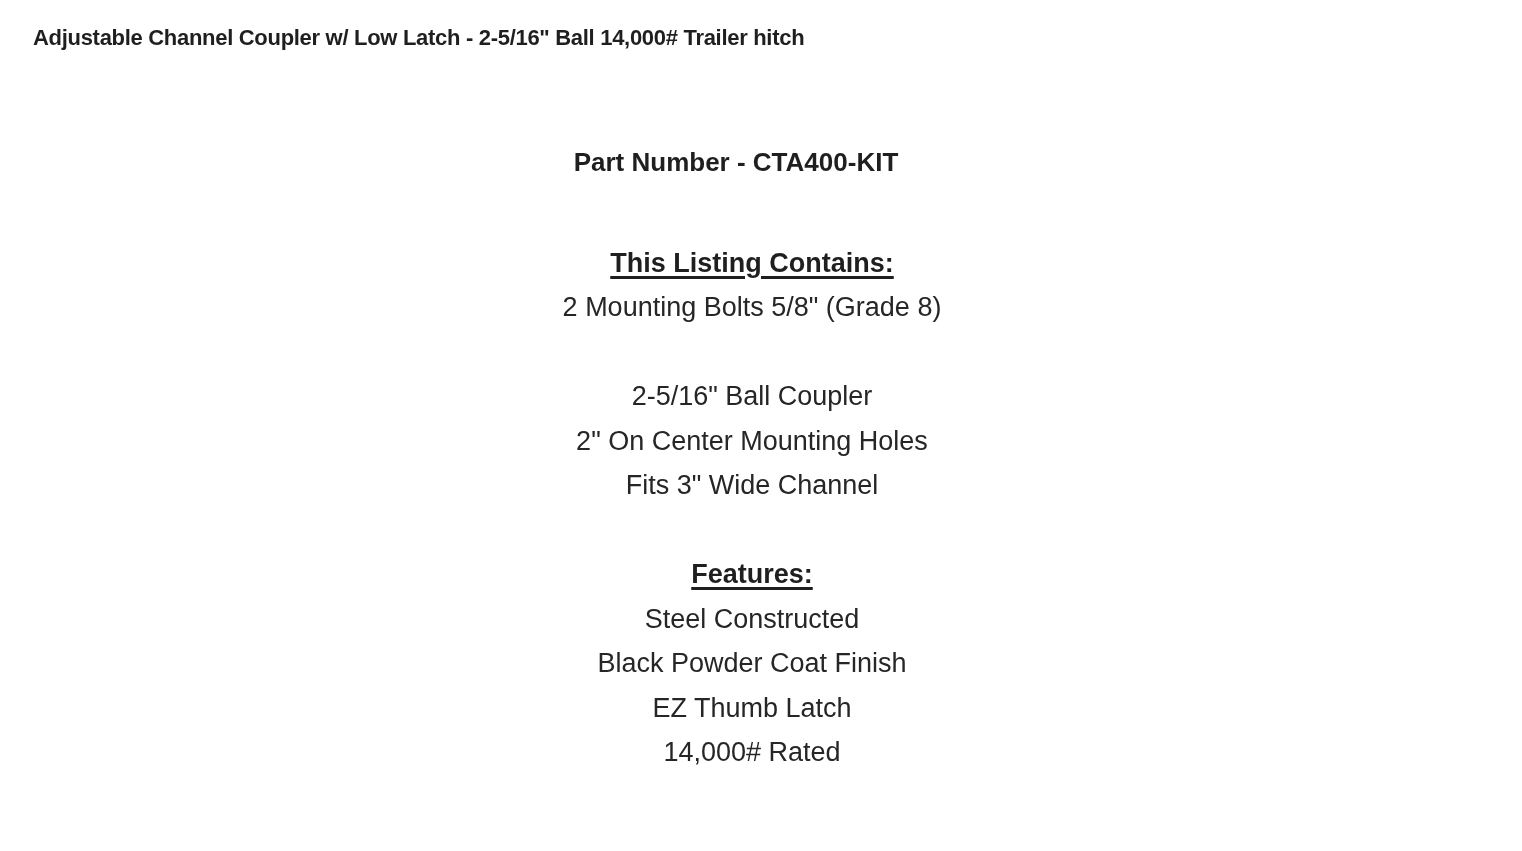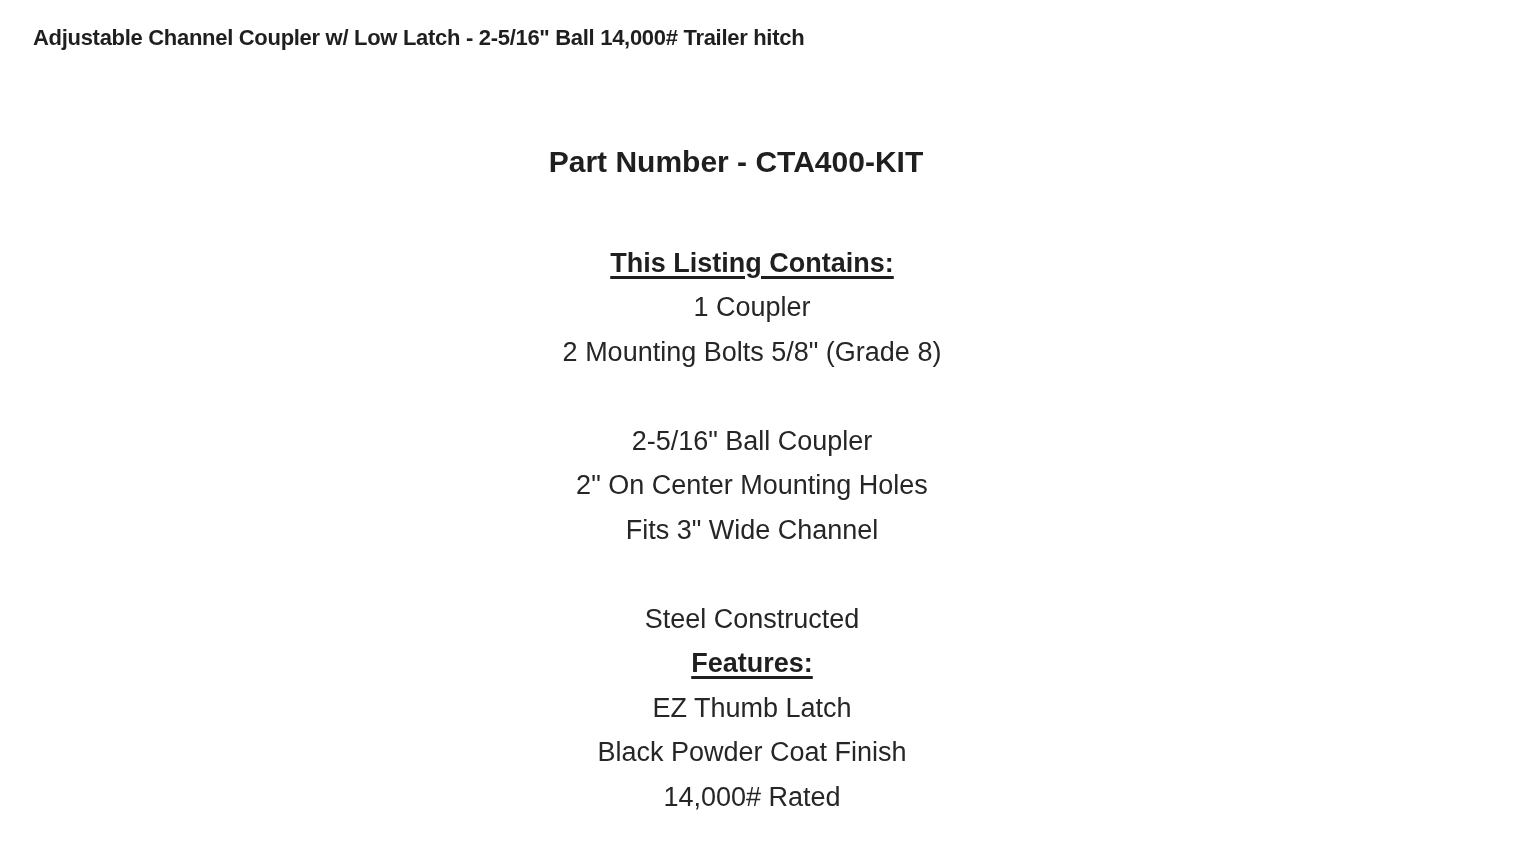--- a/index.html
+++ b/index.html
@@ -28,21 +28,21 @@
     white-space: nowrap;
   }
   .content {
     text-align: center;
     font-size: 27px;
     line-height: 44.5px;
     font-weight: 400;
     color: #262626;
   }
   .part-number {
-    font-size: 30px;
+    font-size: 26px;
     line-height: 44.5px;
     font-weight: 700;
     color: #1f1f1f;
     margin: 78px 0 0 0;
   }
   .section {
     margin-top: 44.5px;
   }
   .section.first {
     margin-top: 56px;
@@ -69,34 +69,33 @@
   <h1 class="title">Adjustable Channel Coupler w/ Low Latch - 2-5/16" Ball 14,000# Trailer hitch</h1>
 
   <div class="content">
 
     <p class="part-number">Part Number - CTA400-KIT</p>
 
     <section class="section first">
       <div class="line section-heading">
         <span class="underlined">This Listing Contains:</span>
       </div>
-      <div class="line">1 Coupler</div>
       <div class="line">2 Mounting Bolts 5/8" (Grade 8)</div>
     </section>
 
     <section class="section">
       <div class="line">2-5/16" Ball Coupler</div>
       <div class="line">2" On Center Mounting Holes</div>
       <div class="line">Fits 3" Wide Channel</div>
     </section>
 
     <section class="section">
-      <div class="line">Steel Constructed</div>
       <div class="line section-heading">
         <span class="underlined">Features:</span>
       </div>
+      <div class="line">Steel Constructed</div>
+      <div class="line">Black Powder Coat Finish</div>
       <div class="line">EZ Thumb Latch</div>
-      <div class="line">Black Powder Coat Finish</div>
       <div class="line">14,000# Rated</div>
     </section>
 
   </div>
 </main>
 
 </body></html>

